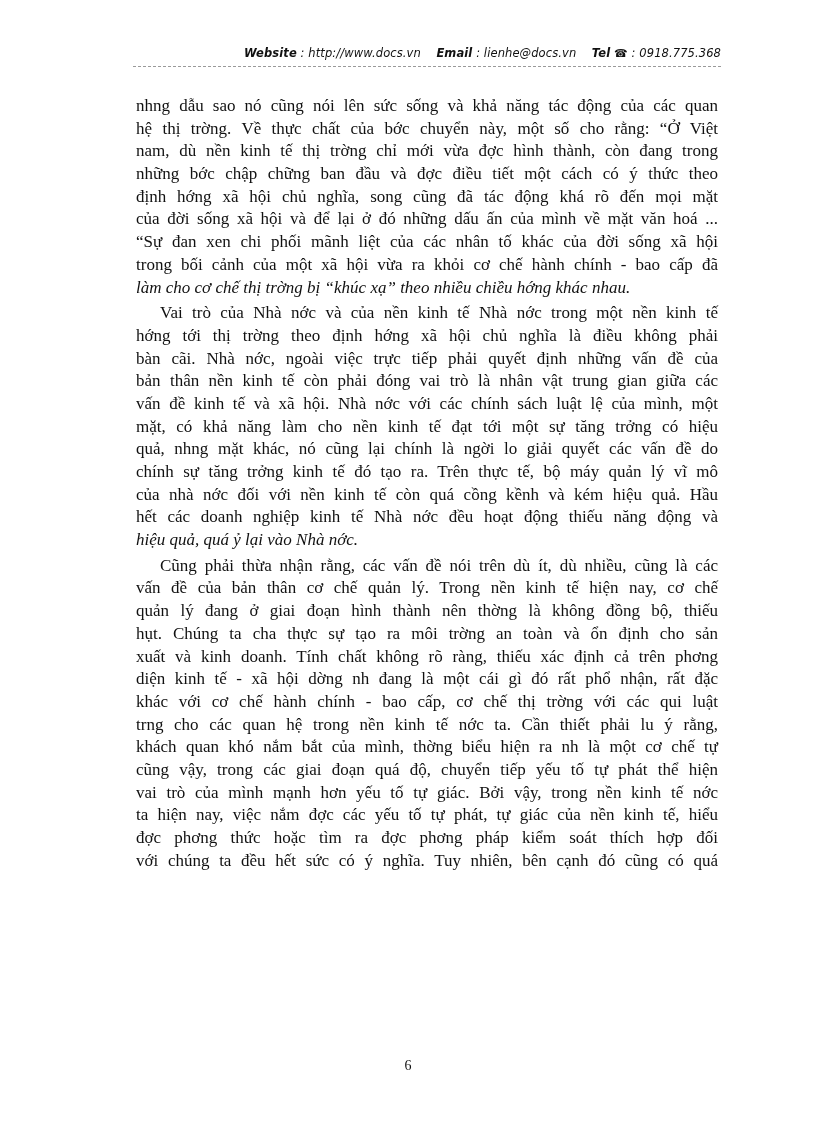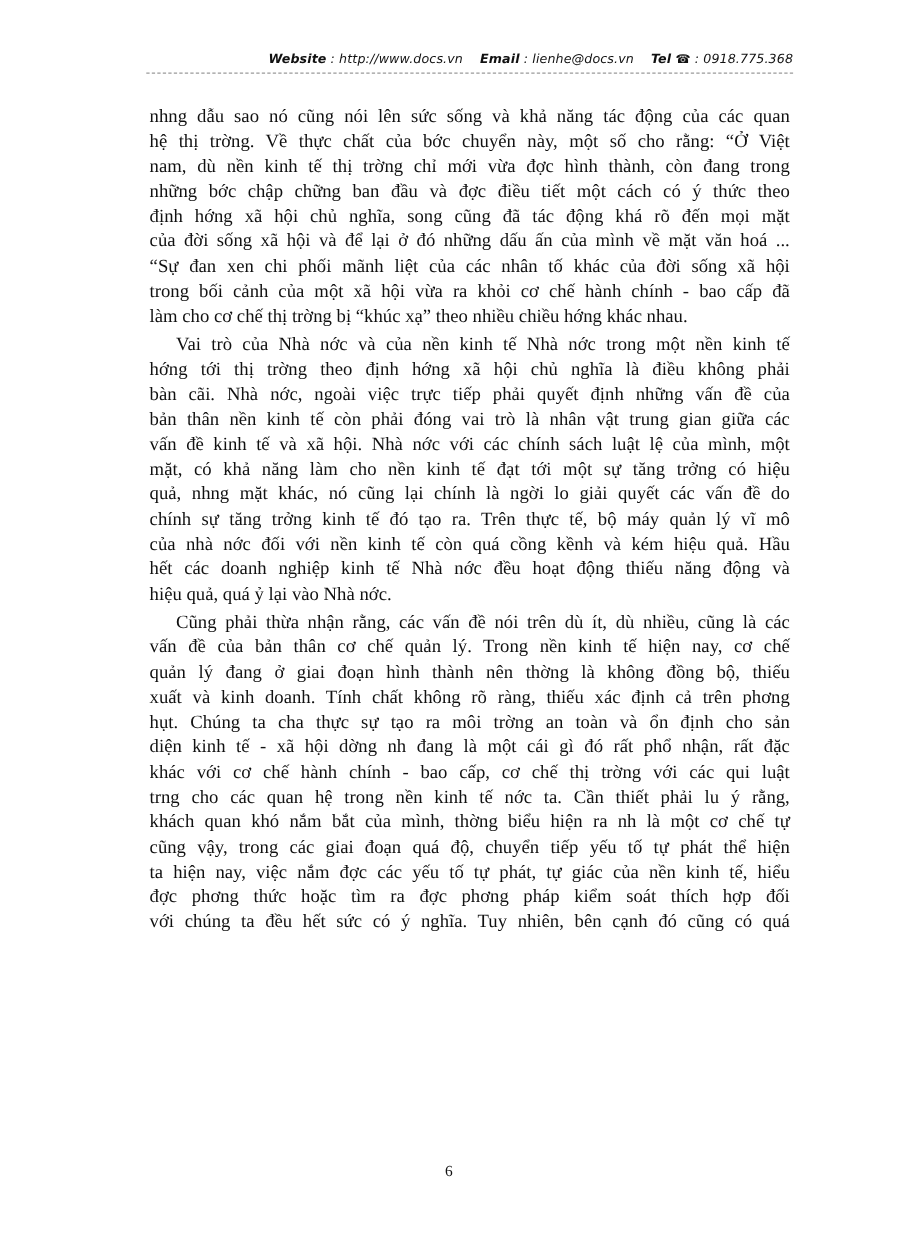--- a/index.html
+++ b/index.html
@@ -44,21 +44,21 @@
       width: 582px;
     }
     .line {
       height: 22.7px;
       line-height: 22.7px;
       font-size: 17px;
       white-space: nowrap;
       text-align: justify;
       text-align-last: justify;
     }
-    .line.last { text-align-last: left; }
+    .line.last { text-align-last: left; font-style: italic; }
     .line.indent { padding-left: 24px; }
     .para-gap { height: 3px; }
     .page-number {
       position: absolute;
       left: 0;
       top: 1058px;
       width: 816px;
       text-align: center;
       font-size: 14px;
       font-family: "Liberation Serif", serif;
@@ -109,26 +109,27 @@
     <div class="line">chính sự tăng trởng   kinh tế đó tạo ra. Trên thực tế, bộ máy quản lý vĩ mô</div>
     <div class="line">của nhà nớc   đối với nền kinh tế còn quá cồng kềnh và kém hiệu quả. Hầu</div>
     <div class="line">hết các doanh nghiệp kinh tế Nhà nớc   đều hoạt động thiếu năng động và</div>
     <div class="line last">hiệu quả, quá ỷ lại vào Nhà nớc.</div>
   </div>
   <div class="para-gap"></div>
   <div>
     <div class="line indent">Cũng phải thừa nhận rằng, các vấn đề nói trên dù ít, dù nhiều, cũng là các</div>
     <div class="line">vấn đề của bản thân cơ chế quản lý. Trong nền kinh tế hiện nay, cơ chế</div>
     <div class="line">quản lý đang ở giai đoạn hình thành nên thờng   là không đồng bộ, thiếu</div>
+    <div class="line">hụt. Chúng ta cha   thực sự tạo ra môi trờng   an toàn và ổn định cho sản</div>
     <div class="line">xuất và kinh doanh. Tính chất không rõ ràng, thiếu xác định cả trên phơng</div>
-    <div class="line">hụt. Chúng ta cha   thực sự tạo ra môi trờng   an toàn và ổn định cho sản</div>
     <div class="line">diện kinh tế - xã hội dờng   nh   đang là một cái gì đó rất phổ nhận, rất đặc</div>
     <div class="line">khác với cơ chế hành chính - bao cấp, cơ chế thị trờng   với các qui luật</div>
     <div class="line">trng   cho các quan hệ trong nền kinh tế nớc   ta. Cần thiết phải lu   ý rằng,</div>
     <div class="line">khách quan khó nắm bắt của mình, thờng   biểu hiện ra nh   là một cơ chế tự</div>
     <div class="line">cũng vậy, trong các giai đoạn quá độ, chuyển tiếp yếu tố tự phát thể hiện</div>
+    <div class="line">vai trò của mình mạnh hơn yếu tố tự giác. Bởi vậy, trong nền kinh tế nớc</div>
     <div class="line">ta hiện nay, việc nắm đợc   các yếu tố tự phát, tự giác của nền kinh tế, hiểu</div>
     <div class="line">đợc   phơng   thức hoặc tìm ra đợc   phơng   pháp kiểm soát thích hợp đối</div>
     <div class="line">với chúng ta đều hết sức có ý nghĩa. Tuy nhiên, bên cạnh đó cũng có quá</div>
   </div>
 </div>
 
 <div class="page-number">6</div>
 
 </body></html>

